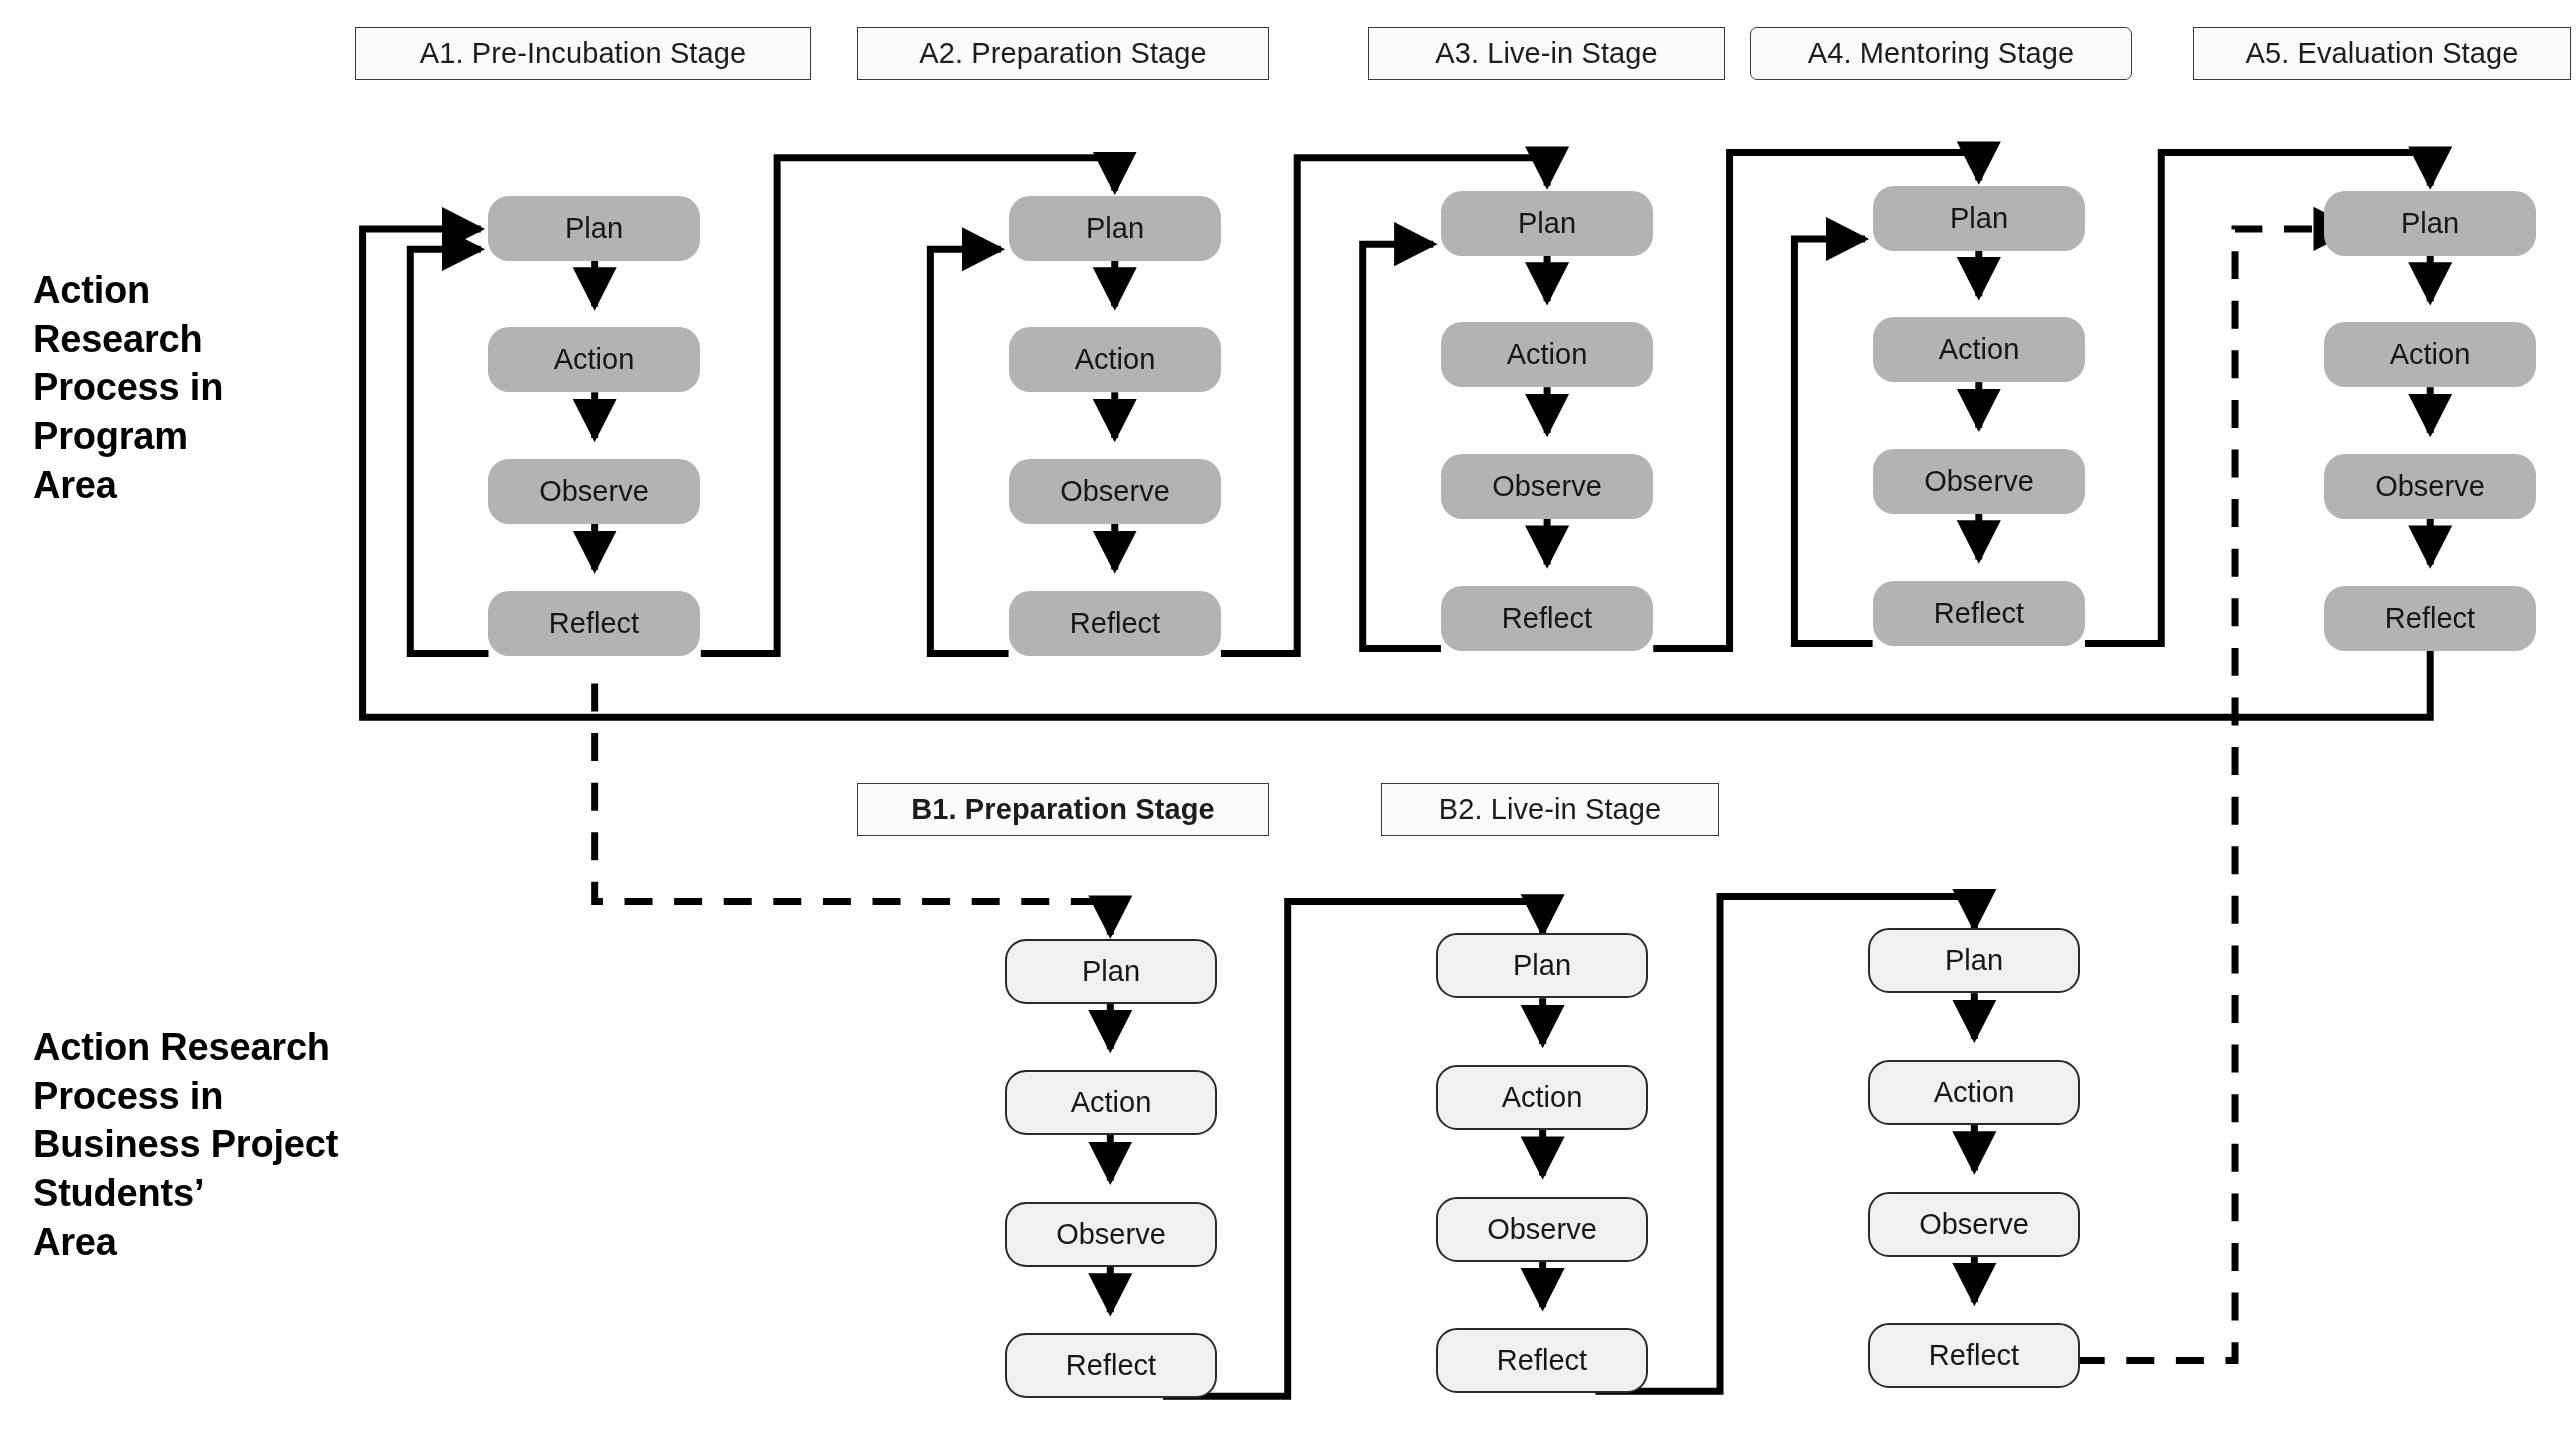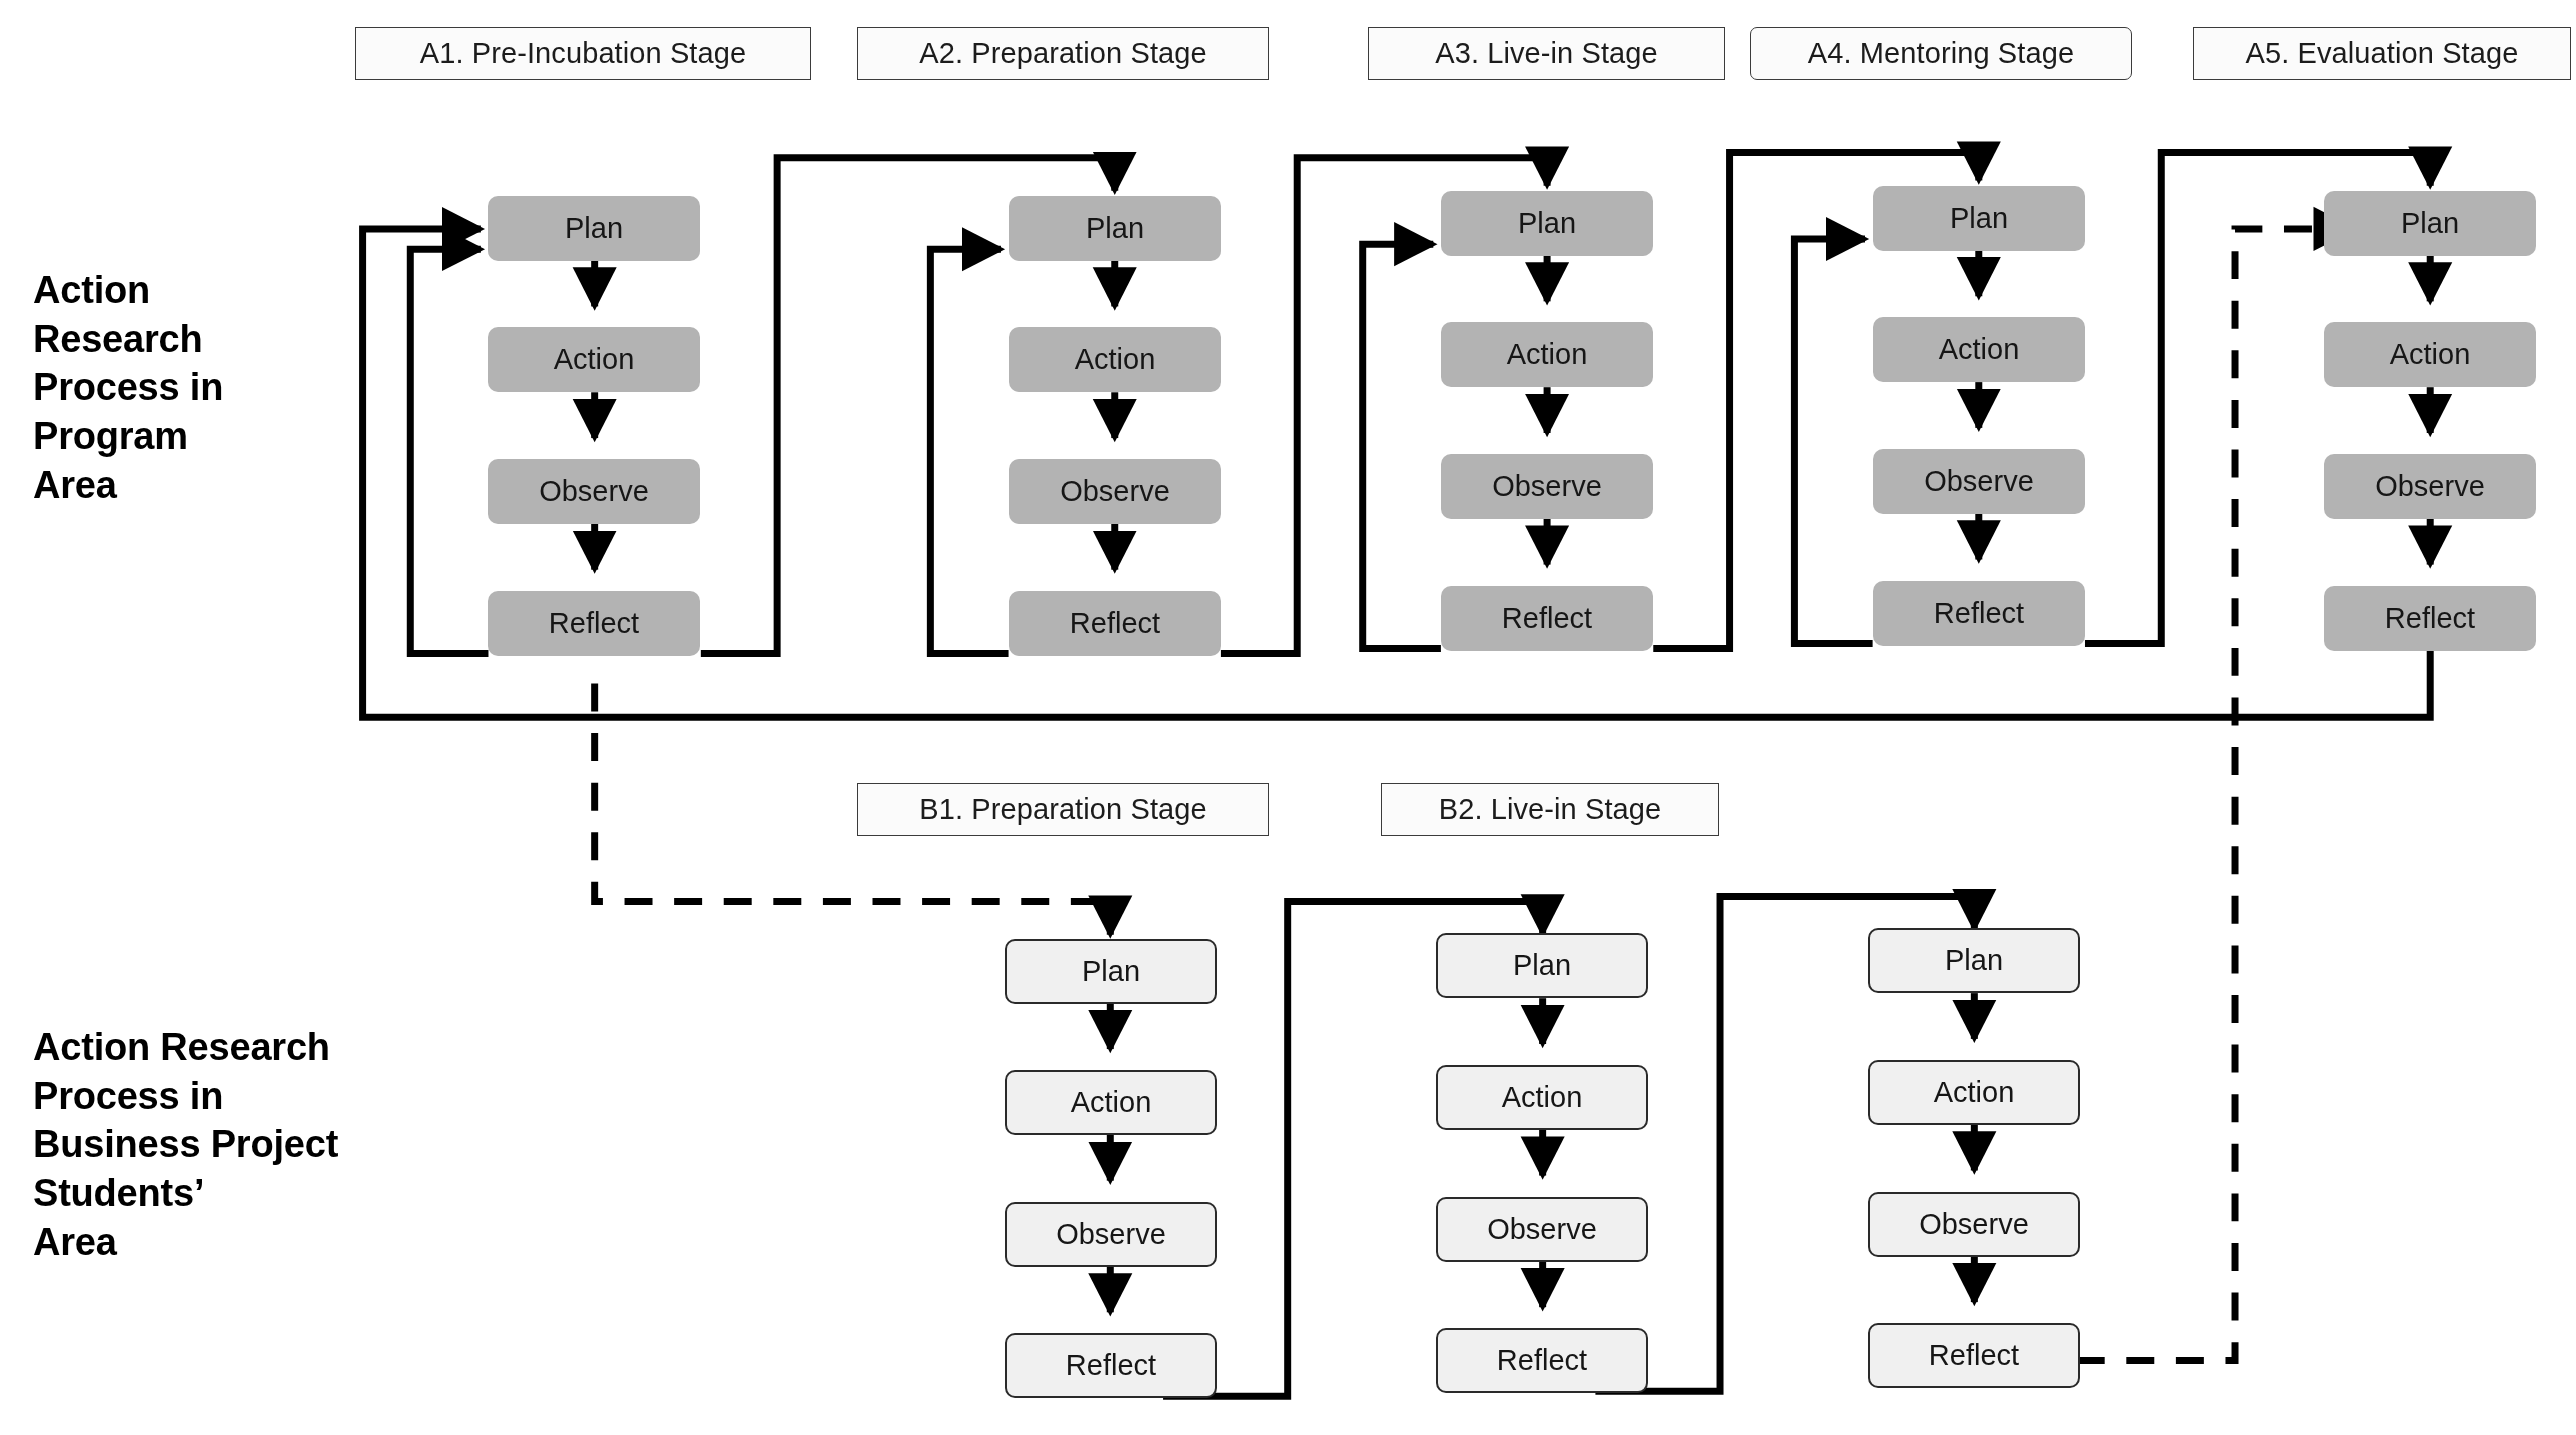--- a/index.html
+++ b/index.html
@@ -21,21 +21,21 @@
   .stage-chip::after{
     content:"";position:absolute;left:2.5px;top:2.5px;right:-3.2px;bottom:-3.2px;
     border-right:2.5px solid #9a9a9a;border-bottom:2.5px solid #9a9a9a;
     z-index:-1;
   }
 
   
   .node{
     position:absolute;box-sizing:border-box;
     display:flex;align-items:center;justify-content:center;
-    font-size:29px;color:#161616;border-radius:10px;white-space:nowrap;
+    font-size:29px;color:#161616;border-radius:21px;white-space:nowrap;
   }
   .node.a{ background:#b3b3b3;border:none; }
   .node.b{ background:#f0f0f0;border:2.5px solid #2a2a2a; }
 
   
   .row-caption{
     position:absolute;font-weight:bold;color:#000000;
     font-size:38px;line-height:1.28;letter-spacing:-0.2px;
   }
 </style>
@@ -136,21 +136,21 @@
     <div>Students’</div>
     <div>Area</div>
   </div>
 
   <div class="stage-chip" style="left:355px;top:27px;width:456px;">A1. Pre-Incubation Stage</div>
   <div class="stage-chip" style="left:857px;top:27px;width:412px;">A2. Preparation Stage</div>
   <div class="stage-chip" style="left:1368px;top:27px;width:357px;">A3. Live-in Stage</div>
   <div class="stage-chip" style="left:1750px;top:27px;width:382px;border-radius:7px;">A4. Mentoring Stage</div>
   <div class="stage-chip" style="left:2193px;top:27px;width:378px;">A5. Evaluation Stage</div>
 
-  <div class="stage-chip" style="left:857px;top:783px;width:412px;">B1. Preparation Stage</div>
+  <div class="stage-chip" style="left:857px;top:783px;width:412px;font-weight:bold;">B1. Preparation Stage</div>
   <div class="stage-chip" style="left:1342px;top:783px;width:338px;margin-left:39px;">B2. Live-in Stage</div>
 
   <div class="node a" style="left:488px;top:196px;width:212px;height:65px;">Plan</div>
   <div class="node a" style="left:488px;top:327px;width:212px;height:65px;">Action</div>
   <div class="node a" style="left:488px;top:459px;width:212px;height:65px;">Observe</div>
   <div class="node a" style="left:488px;top:591px;width:212px;height:65px;">Reflect</div>
 
   <div class="node a" style="left:1009px;top:196px;width:212px;height:65px;">Plan</div>
   <div class="node a" style="left:1009px;top:327px;width:212px;height:65px;">Action</div>
   <div class="node a" style="left:1009px;top:459px;width:212px;height:65px;">Observe</div>

